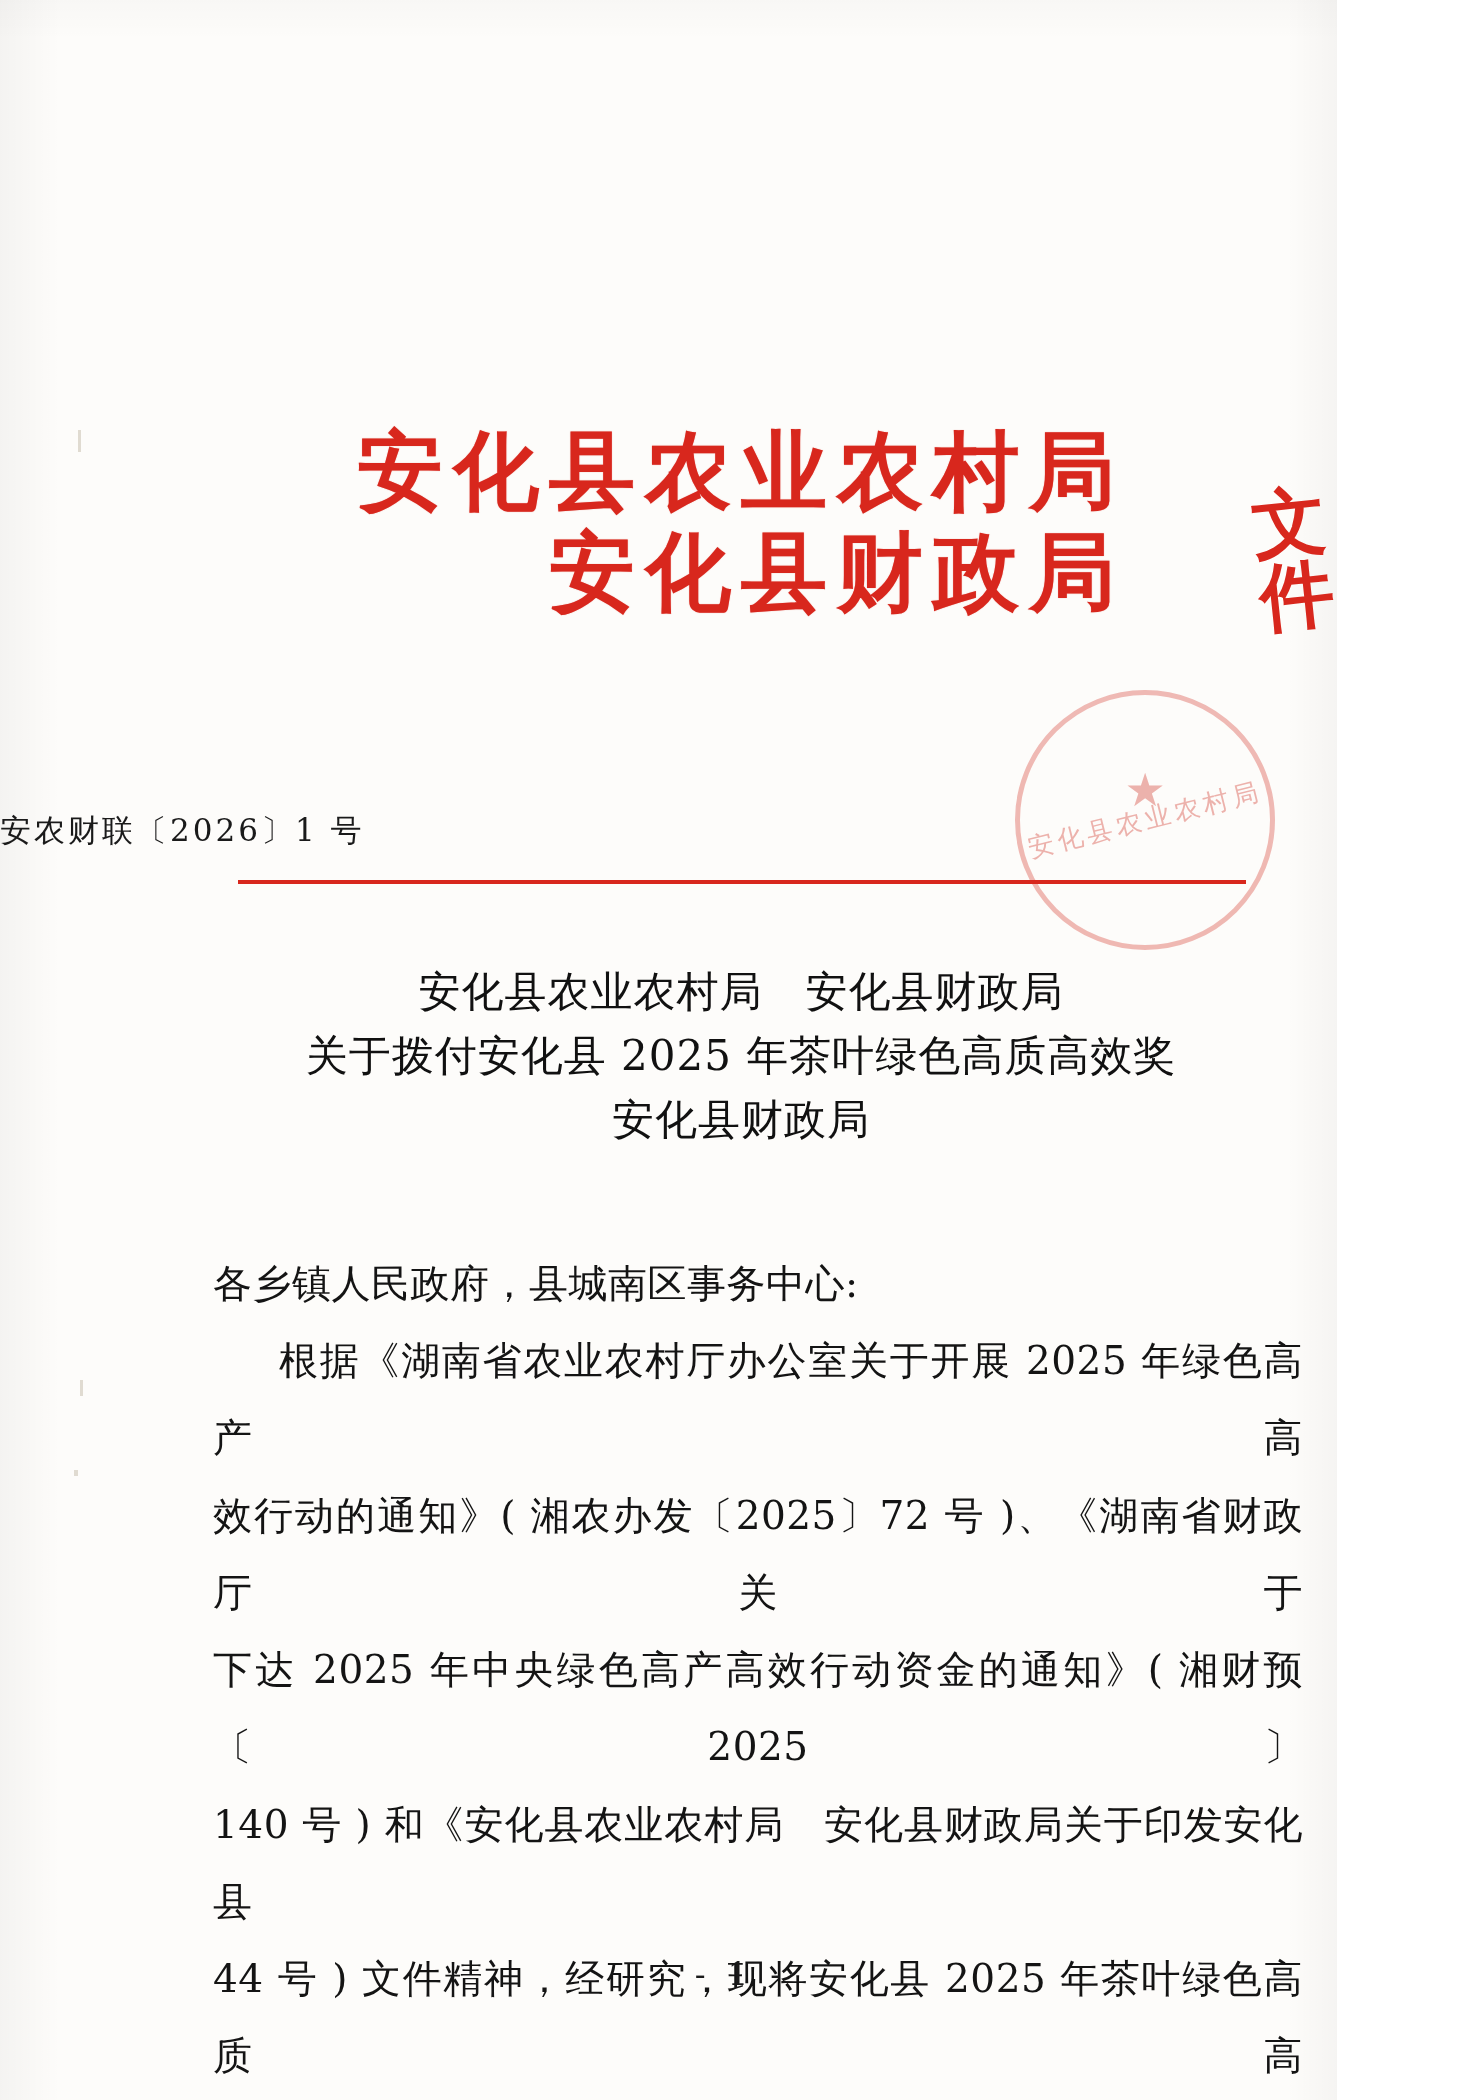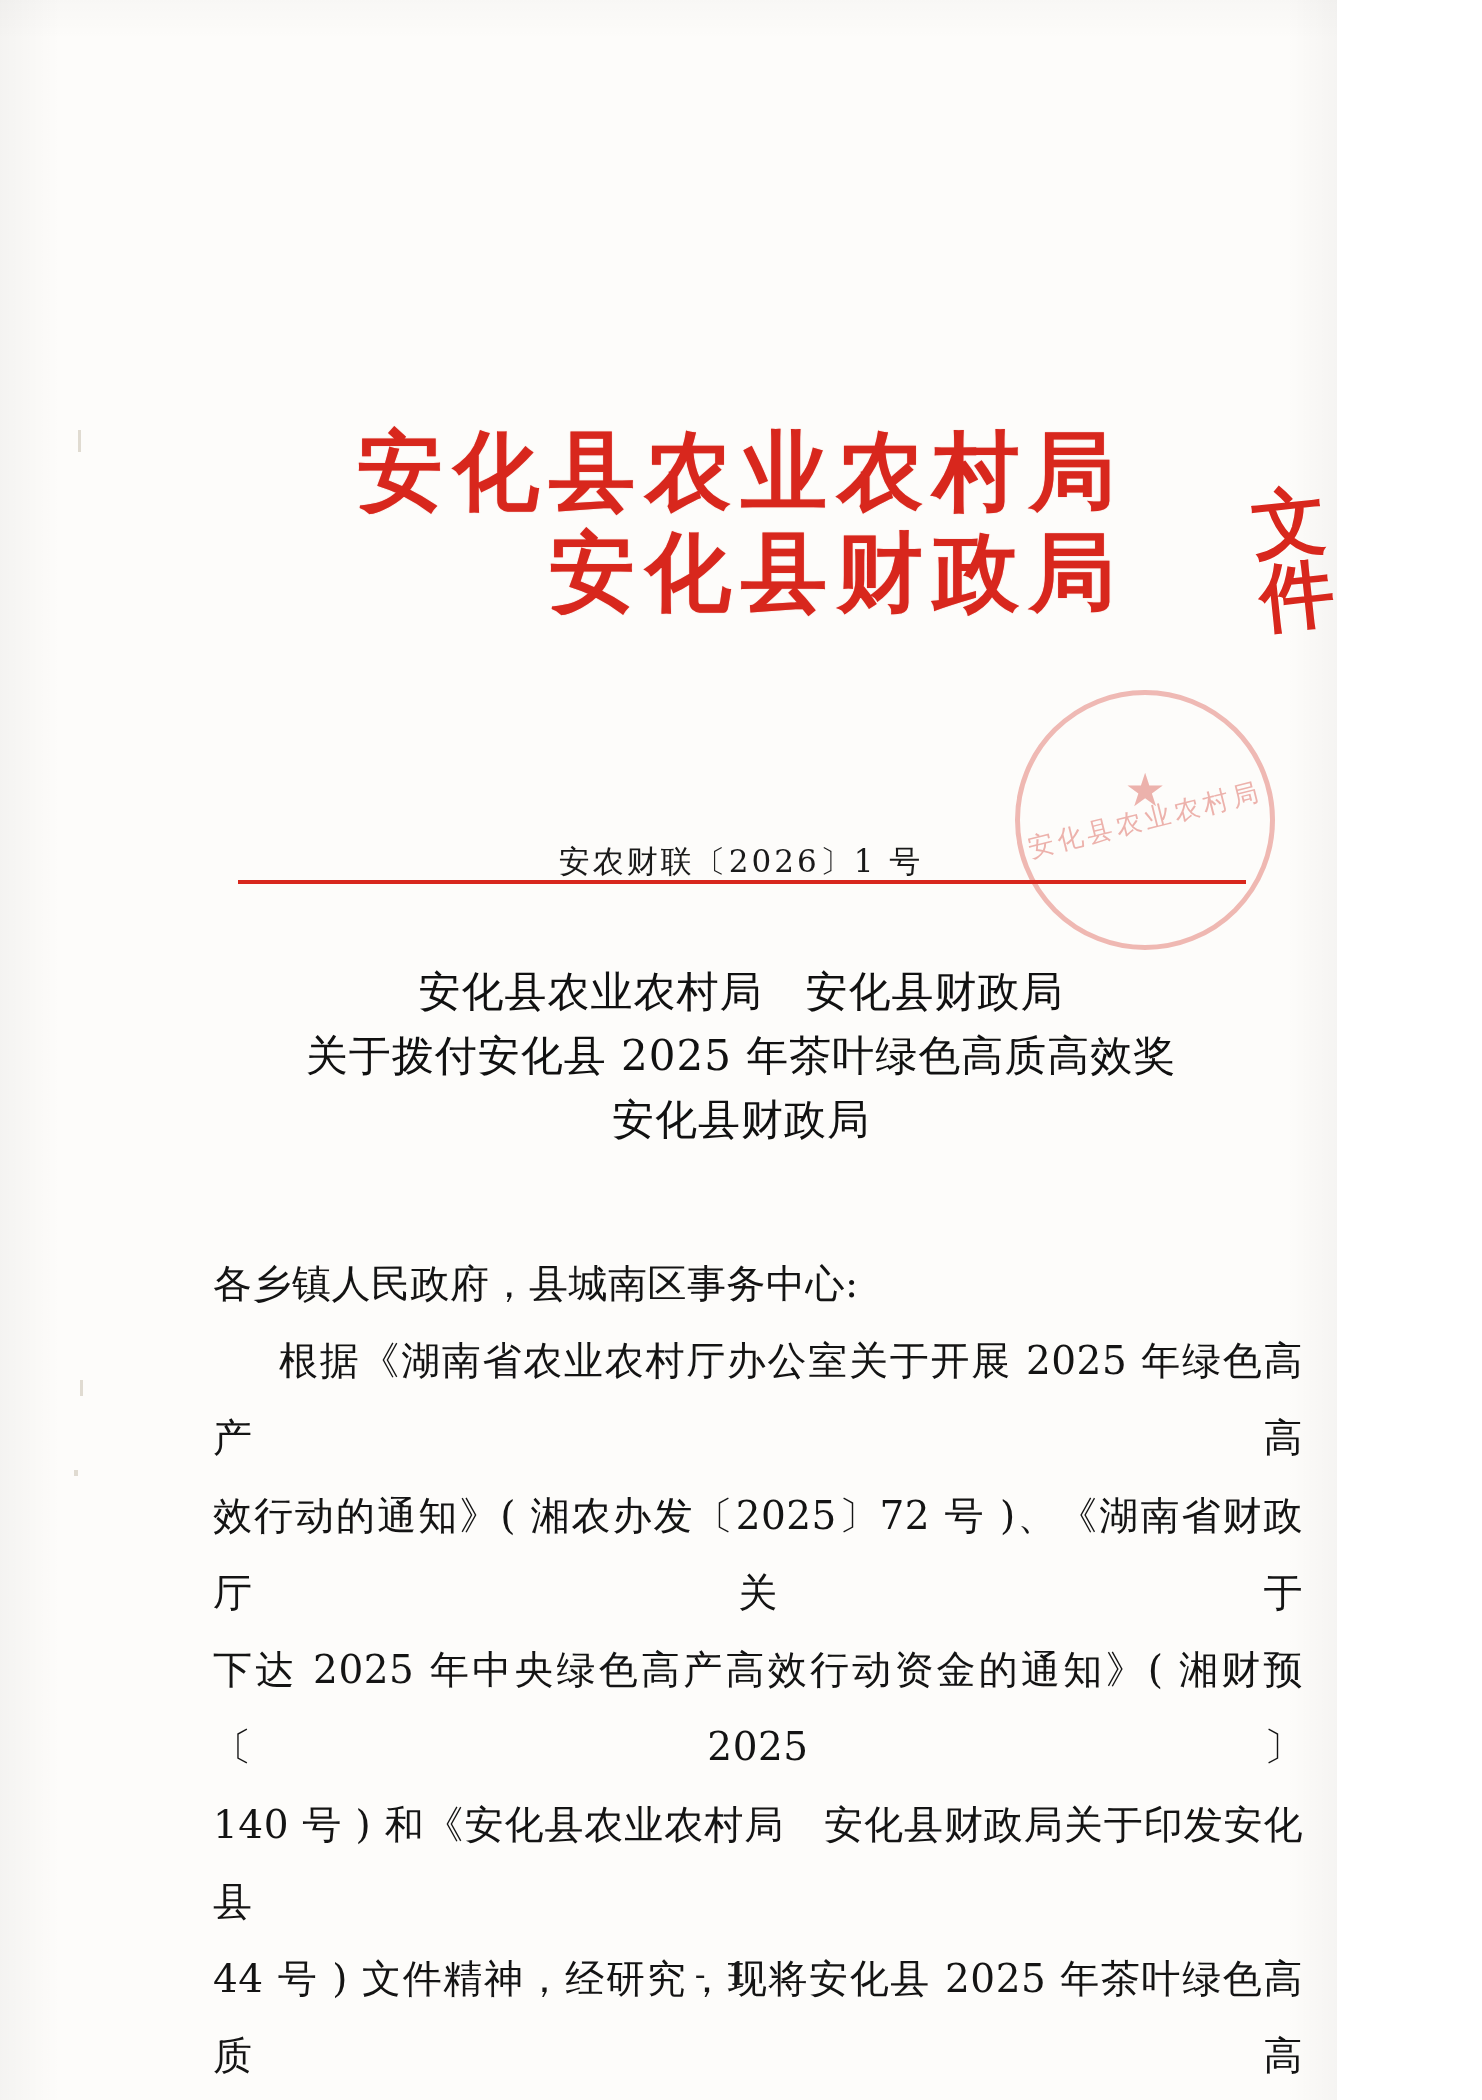--- a/index.html
+++ b/index.html
@@ -110,26 +110,25 @@
     color: #dd6a60;
     font-size: 46px;
   }
 
   
   .doc-number {
     position: absolute;
     left: 0;
     top: 810px;
     width: 1482px;
-    text-align: center;
+    text-align: left;
     font-family: "DejaVu Serif", "Liberation Serif", serif;
     font-size: 31px;
     letter-spacing: 3px;
     color: #1a1a1a;
-    margin-top: 31px;
   }
   .red-rule {
     position: absolute;
     left: 238px;
     top: 880px;
     width: 1008px;
     height: 4px;
     background: #d8271d;
   }
 

